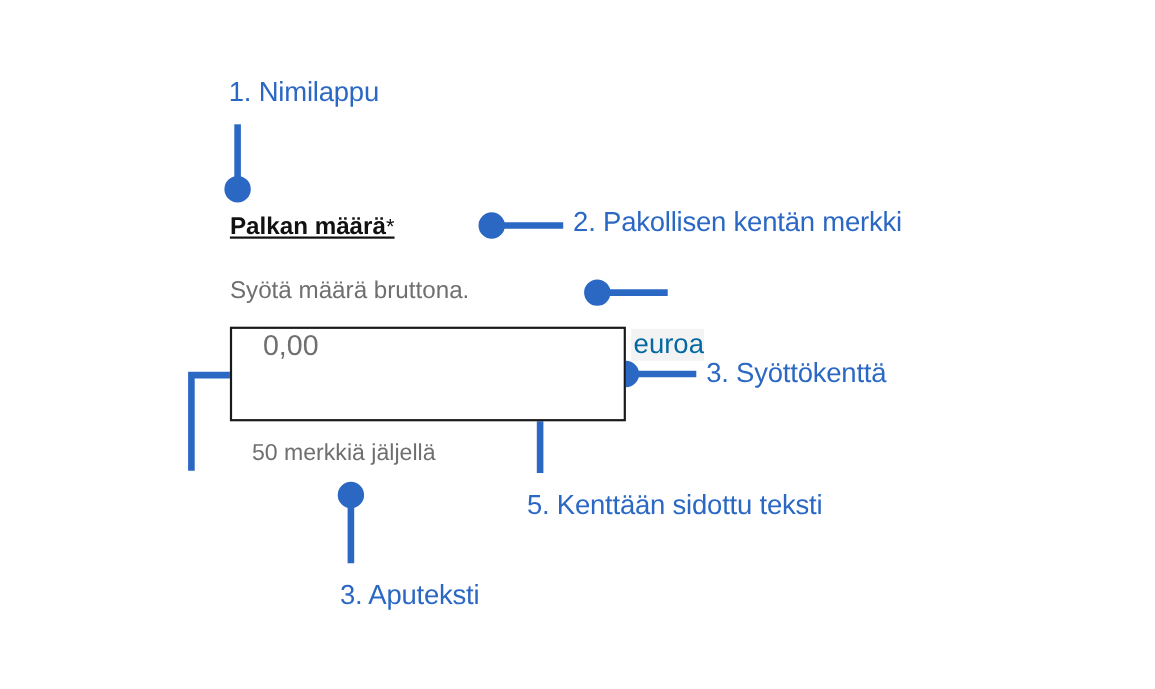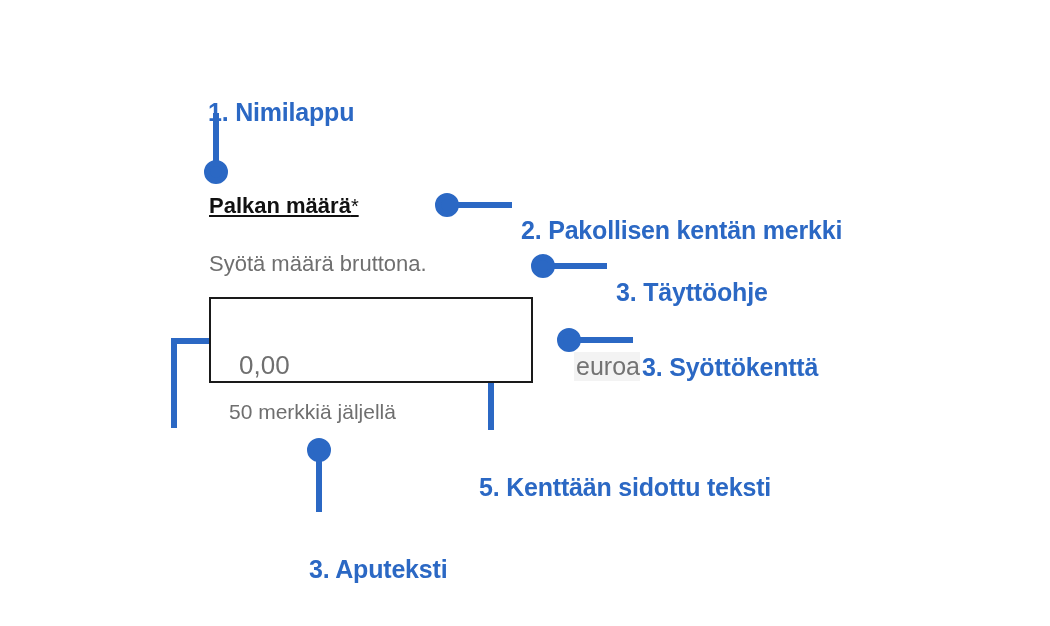--- a/index.html
+++ b/index.html
@@ -18,26 +18,25 @@
     width: 1050px;
     height: 626px;
     background: #ffffff;
     overflow: hidden;
   }
 
   
   .anno {
     position: absolute;
     color: #2b68c4;
-    font-weight: bold;
+    font-weight: normal;
     font-size: 25px;
     line-height: 1;
     white-space: nowrap;
     letter-spacing: -0.2px;
-    margin-top: 28px;
   }
 
   
   .leader-svg {
     position: absolute;
     left: 0;
     top: 0;
     width: 1050px;
     height: 626px;
     pointer-events: none;
@@ -65,26 +64,26 @@
     top: 251px;
     font-size: 22px;
     color: #6f6f6f;
     white-space: nowrap;
   }
 
   .field-wrap {
     position: absolute;
     left: 209px;
     top: 297px;
-    width: 324px;
+    width: 360px;
     height: 86px;
     border: 2px solid #1a1a1a;
     box-sizing: border-box;
     display: flex;
-    align-items: flex-end;
+    align-items: flex-start;
     background: #ffffff;
   }
   .field-input {
     flex: 0 0 206px;
     border: 0;
     outline: 0;
     background: transparent;
     font-family: "Liberation Sans", sans-serif;
     font-size: 26px;
     color: #6f6f6f;
@@ -96,21 +95,21 @@
     opacity: 1;
   }
   .field-suffix {
     flex: 1 1 auto;
     background: #f3f3f3;
     border-left: 2px solid #f3f3f3;
     display: flex;
     align-items: center;
     justify-content: center;
     font-size: 25px;
-    color: #737373;
+    color: #0369a1;
     user-select: none;
   }
 
   .form-counter {
     position: absolute;
     left: 209px;
     top: 400px;
     font-size: 21px;
     color: #6f6f6f;
     white-space: nowrap;
@@ -159,21 +158,20 @@
     <input class="field-input" type="text" placeholder="0,00" style="">
     <div class="field-suffix">euroa</div>
   </div>
 
   <div class="form-counter">50 merkkiä jäljellä</div>
 
   <div class="anno" style="left:208px; top:72px;">1. Nimilappu</div>
 
   <div class="anno" style="left:521px; top:190px;">2. Pakollisen kentän merkki</div>
 
-  <div class="anno" style="left:616px; top:252px;">3. Täyttöohje</div>
 
   <div class="anno" style="left:642px; top:327px;">3. Syöttökenttä</div>
 
   <div class="anno" style="left:479px; top:447px;text-align:right;">5. Kenttään sidottu teksti</div>
 
   <div class="anno" style="left:309px; top:529px;">3. Aputeksti</div>
 
 
 </div>
 

